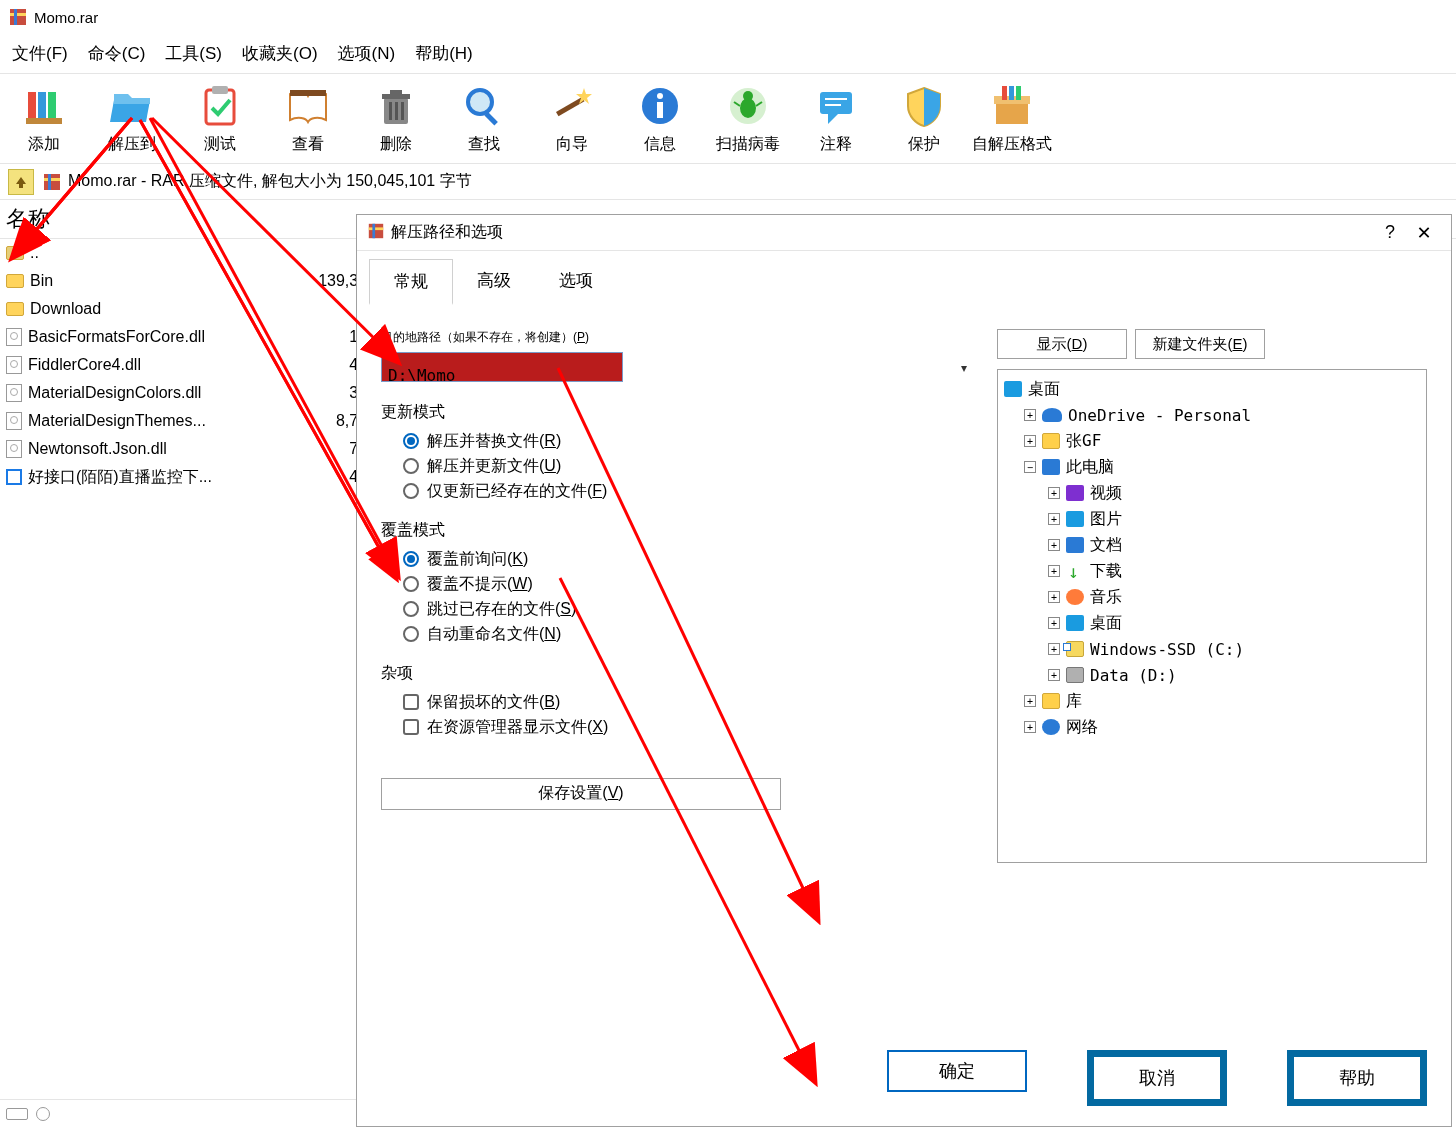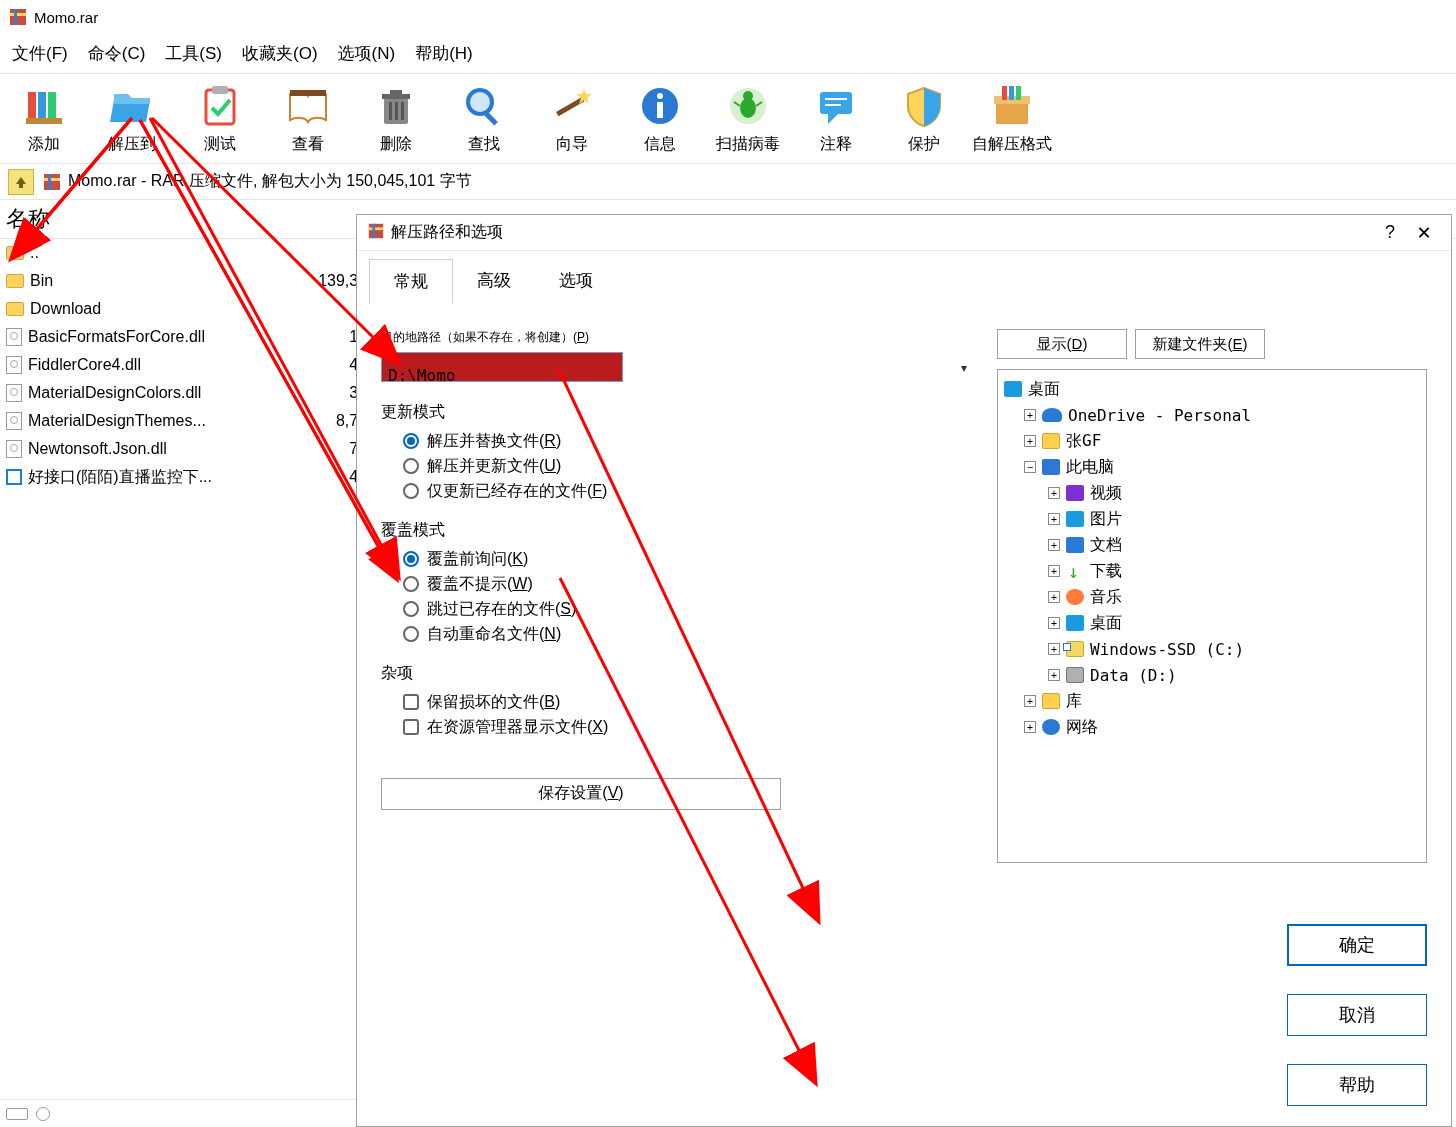--- a/index.html
+++ b/index.html
@@ -91,23 +91,23 @@
   .ticon.dl::after { content: "↓"; color: #2ca82c; position: absolute; left: 2px; top: -2px; font-size: 18px; }
   .ticon.music { background: #ff7b3a; border-radius: 50%; }
   .ticon.drivec { background: #f6d85f; border: 1px solid #c7a63a; position: relative; }
   .ticon.drivec::before { content: ""; position: absolute; left: -4px; top: 1px; width: 6px; height: 6px; background: #fff; border: 1px solid #2a7ad5; }
   .ticon.drived { background: #b0b0b0; border: 1px solid #777; }
   .ticon.net { background: #2a7ad5; border-radius: 50%; }
   .ind { display: inline-block; }
   .l0 { width: 0; } .l1 { width: 20px; } .l2 { width: 44px; }
 
   
-  .dlg-buttons { position: absolute; bottom: 20px; right: 24px; display: flex; gap: 28px; flex-direction: column; }
+  .dlg-buttons { position: absolute; bottom: 20px; right: 24px; display: flex; gap: 28px; }
   .dlg-main-btn { width: 140px; height: 42px; border: 2px solid #0067c0; background: #fff; font-size: 18px; cursor: pointer; }
-  .dlg-btn { width: 140px; height: 42px; border: 1px solid #0369a1; background: #fff; font-size: 18px; cursor: pointer; }
+  .dlg-btn { width: 140px; height: 56px; border: 7px solid #0369a1; background: #fff; font-size: 18px; cursor: pointer; margin-left: 32px; }
 
   
   .arrow-layer { position: absolute; left: 0; top: 0; width: 1456px; height: 1127px; pointer-events: none; }
 
   u { text-decoration: underline; }
 </style>
 </head>
 <body>
 
 <div class="titlebar">

